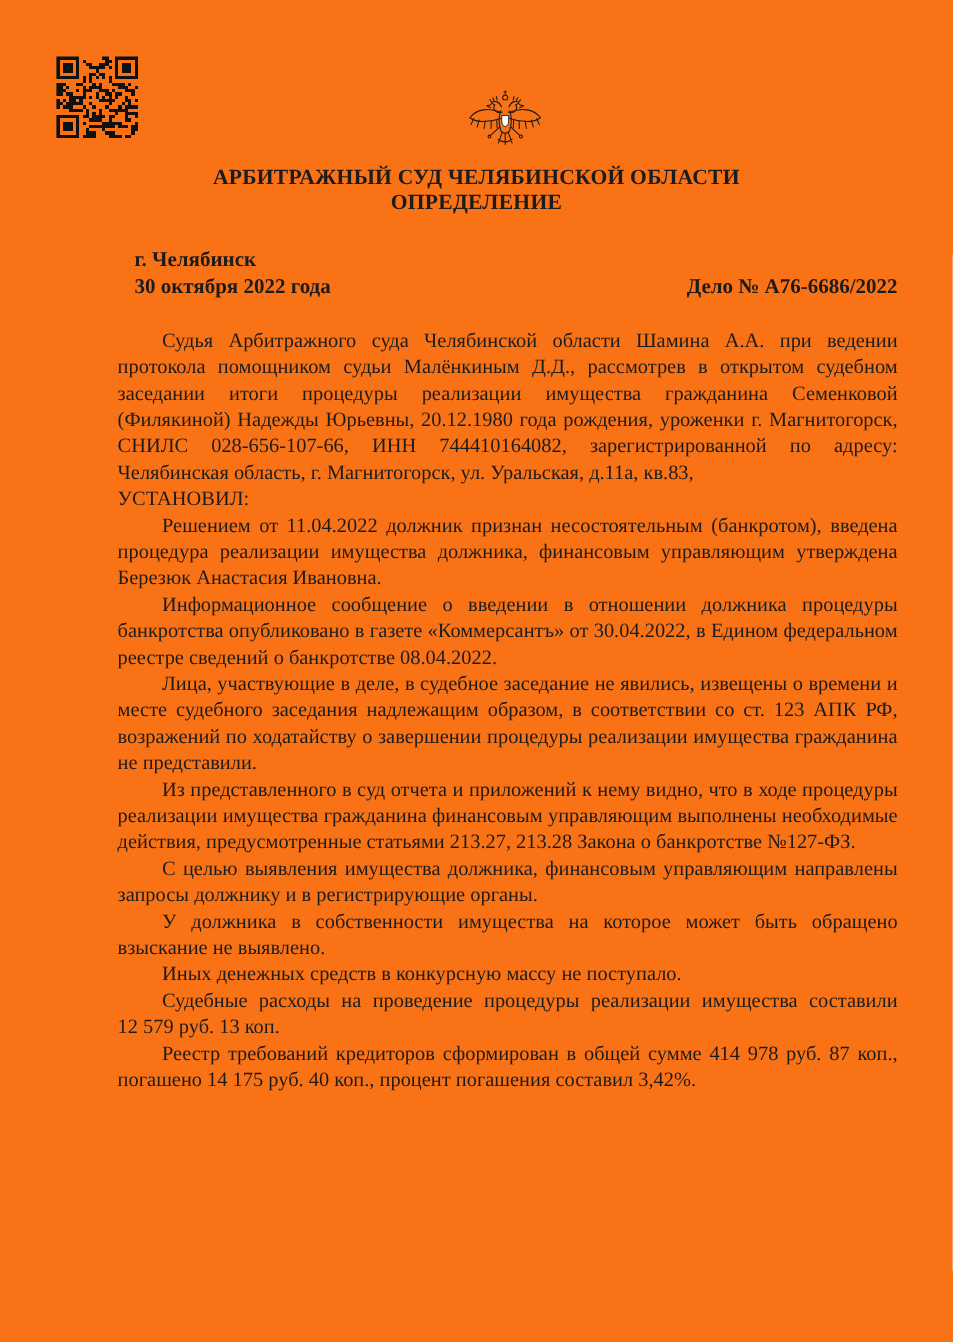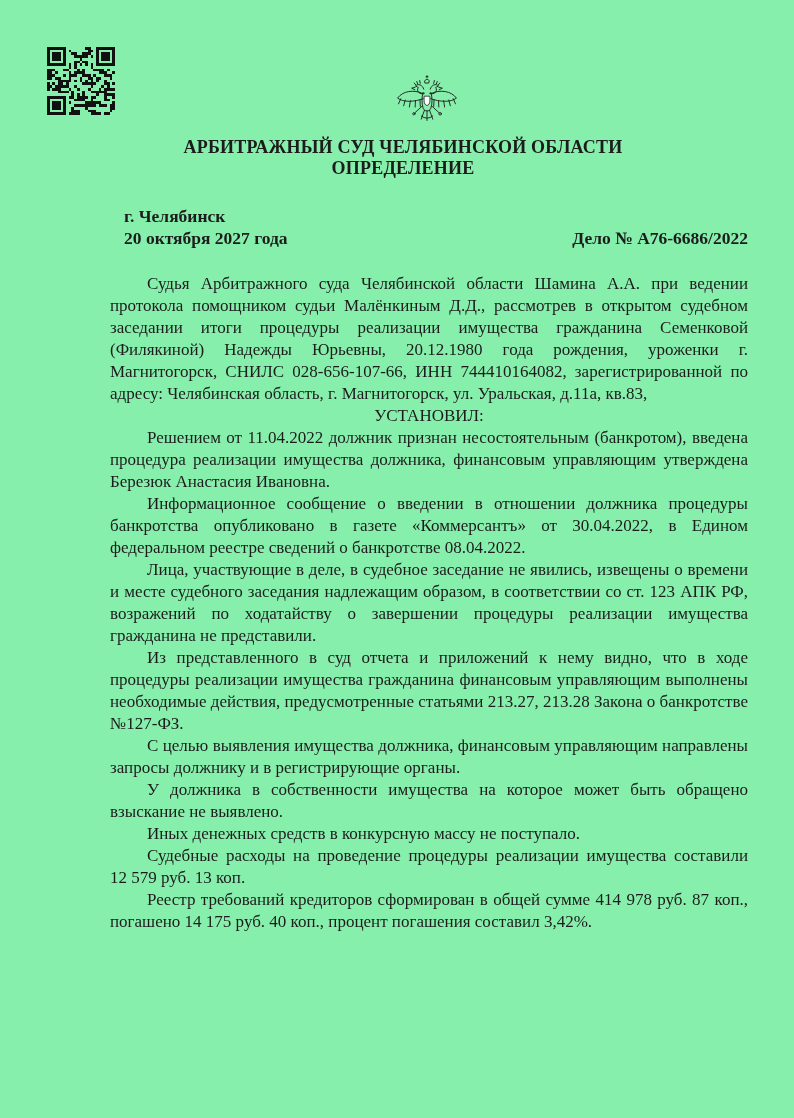--- a/index.html
+++ b/index.html
@@ -1,25 +1,24 @@
 <!DOCTYPE html>
 <html lang="ru"><head>
 <meta charset="utf-8">
 <style>
   html,body{margin:0;padding:0;background:#ffffff;}
   .page{
     position:relative;
     width:794px;height:1118px;
-    background:#86efac;
+    background:#f97316;
     color:#1c1c1c;
     font-family:"Liberation Serif", serif;
     font-size:17px;
     overflow:hidden;
     box-sizing:border-box;
-    padding-left:12px;
   }
   .qr{
     position:absolute;left:47px;top:47px;width:68px;height:68px;
   }
   .qr svg{display:block;width:68px;height:68px;}
   .emblem{
     width:64px;height:59px;
     margin:75px auto 3px auto;
     transform:translateX(24px);
   }
@@ -46,21 +45,20 @@
     margin:24px 46px 0 98px;
     text-align:justify;
     line-height:22px;
   }
   .para{
     margin:0;
     text-indent:37px;
   }
   .heading{
     margin:0;
-    text-align:center;
     text-indent:0;
   }
 </style>
 </head>
 <body>
 
 <div class="page">
 
   <div class="qr">
     <svg id="qr-svg" viewBox="0 0 68 68" fill="#111111" shape-rendering="crispEdges" aria-hidden="true">
@@ -396,21 +394,21 @@
   </div>
 
   <div class="title-line">АРБИТРАЖНЫЙ СУД ЧЕЛЯБИНСКОЙ ОБЛАСТИ</div>
   <div class="title-line">ОПРЕДЕЛЕНИЕ</div>
 
   <div class="meta">
     <div class="meta-row">
       <span>г. Челябинск</span>
     </div>
     <div class="meta-row">
-      <span>20 октября 2027 года</span>
+      <span>30 октября 2022 года</span>
       <span>Дело № А76-6686/2022</span>
     </div>
   </div>
 
   <div class="doc-body">
     <p class="para">Судья Арбитражного суда Челябинской области Шамина А.А. при ведении протокола помощником судьи Малёнкиным Д.Д., рассмотрев в открытом судебном заседании итоги процедуры реализации имущества гражданина Семенковой (Филякиной) Надежды Юрьевны, 20.12.1980 года рождения, уроженки г. Магнитогорск, СНИЛС 028-656-107-66, ИНН 744410164082, зарегистрированной по адресу: Челябинская область, г. Магнитогорск, ул. Уральская, д.11а, кв.83,</p>
     <p class="heading">УСТАНОВИЛ:</p>
     <p class="para">Решением от 11.04.2022 должник признан несостоятельным (банкротом), введена процедура реализации имущества должника, финансовым управляющим утверждена Березюк Анастасия Ивановна.</p>
     <p class="para">Информационное сообщение о введении в отношении должника процедуры банкротства опубликовано в газете «Коммерсантъ» от 30.04.2022, в Едином федеральном реестре сведений о банкротстве 08.04.2022.</p>
     <p class="para">Лица, участвующие в деле, в судебное заседание не явились, извещены о времени и месте судебного заседания надлежащим образом, в соответствии со ст. 123 АПК РФ, возражений по ходатайству о завершении процедуры реализации имущества гражданина не представили.</p>

